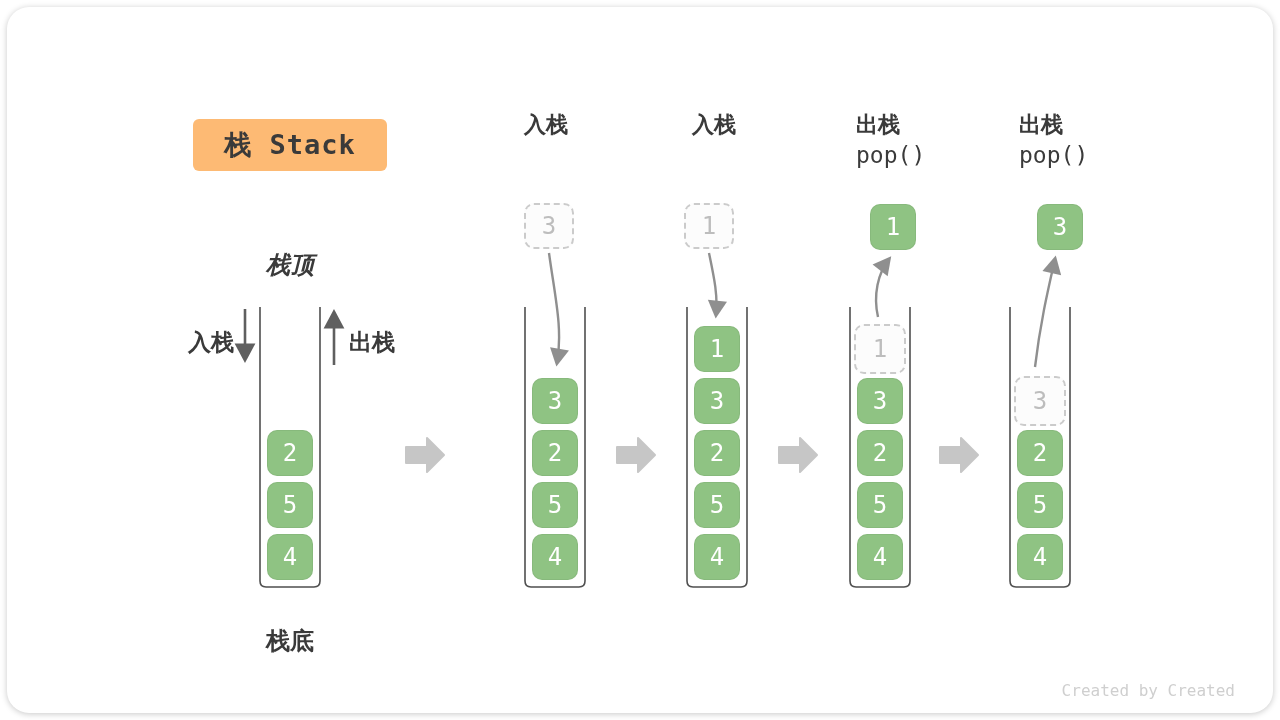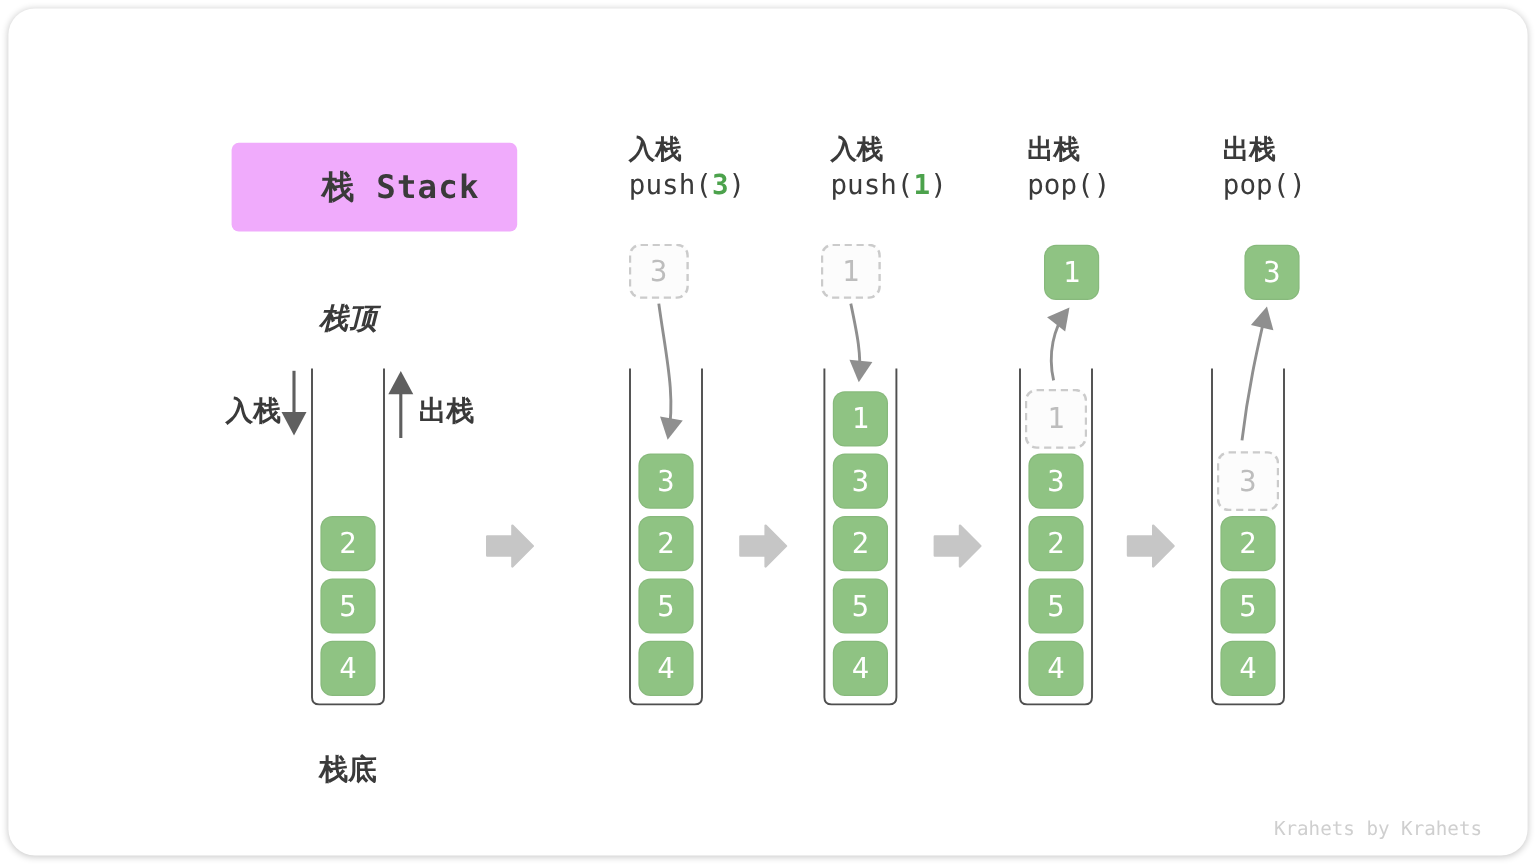--- a/index.html
+++ b/index.html
@@ -1,23 +1,23 @@
 <!DOCTYPE html>
 <html><head>
 <meta charset="utf-8">
 <style>
   html,body{margin:0;padding:0;width:1280px;height:720px;background:#ffffff;overflow:hidden;
             font-family:"Liberation Sans",sans-serif;}
   .card{position:absolute;left:7px;top:7px;right:7px;bottom:7px;background:#fff;
         border-radius:22px;box-shadow:0 1px 6px rgba(0,0,0,0.22);}
   .stage-area{position:absolute;inset:0;}
 
-  .title-box{position:absolute;left:186px;top:112px;width:194px;height:74px;background:#f0abfc;
+  .title-box{position:absolute;left:186px;top:112px;width:194px;height:52px;background:#fdba74;
              border-radius:6px;display:flex;align-items:center;justify-content:center;
-             font:600 27px "DejaVu Sans Mono",monospace;color:#3a3a3a;letter-spacing:1px;padding-left:44px;}
+             font:600 27px "DejaVu Sans Mono",monospace;color:#3a3a3a;letter-spacing:1px;}
 
   .cjk{position:absolute;font:700 24px "Liberation Sans",sans-serif;color:#3a3a3a;
        text-align:center;width:100px;}
   .cjk-sm{font-size:23px;}
 
   .stage-head{position:absolute;top:104px;width:160px;text-align:left;}
   .stage-head .op{font:700 22px "Liberation Sans",sans-serif;color:#3a3a3a;line-height:28px;}
   .stage-head .code{font:500 23px "DejaVu Sans Mono",monospace;color:#3a3a3a;line-height:32px;}
   .stage-head .arg{color:#4ca24c;font-weight:700;}
 
@@ -73,25 +73,23 @@
 
   <div class="title-box">栈 Stack</div>
 
   <div class="cjk" style="left:233px;top:242px;font-style:italic;">栈顶</div>
   <div class="cjk" style="left:233px;top:618px;">栈底</div>
   <div class="cjk cjk-sm" style="left:154px;top:320px;">入栈</div>
   <div class="cjk cjk-sm" style="left:315px;top:320px;">出栈</div>
 
   <div class="stage-head" style="left:517px;">
     <div class="op">入栈</div>
-    <div class="code"><span>push(</span><span class="arg">3</span><span>)</span></div>
   </div>
   <div class="stage-head" style="left:685px;">
     <div class="op">入栈</div>
-    <div class="code"><span>push(</span><span class="arg">1</span><span>)</span></div>
   </div>
   <div class="stage-head" style="left:849px;">
     <div class="op">出栈</div>
     <div class="code"><span>pop(</span><span class="arg"></span><span>)</span></div>
   </div>
   <div class="stage-head" style="left:1012px;">
     <div class="op">出栈</div>
     <div class="code"><span>pop(</span><span class="arg"></span><span>)</span></div>
   </div>
 
@@ -119,16 +117,16 @@
   <div class="block" style="left:850px;top:371px;">3</div>
   <div class="block" style="left:850px;top:423px;">2</div>
   <div class="block" style="left:850px;top:475px;">5</div>
   <div class="block" style="left:850px;top:527px;">4</div>
 
   <div class="ghost inner" style="left:1007px;top:369px;">3</div>
   <div class="block" style="left:1010px;top:423px;">2</div>
   <div class="block" style="left:1010px;top:475px;">5</div>
   <div class="block" style="left:1010px;top:527px;">4</div>
 
-  <div class="watermark">Krahets by Krahets</div>
+  <div class="watermark">Created by Created</div>
 
 </div>
 </div>
 
 </body></html>

